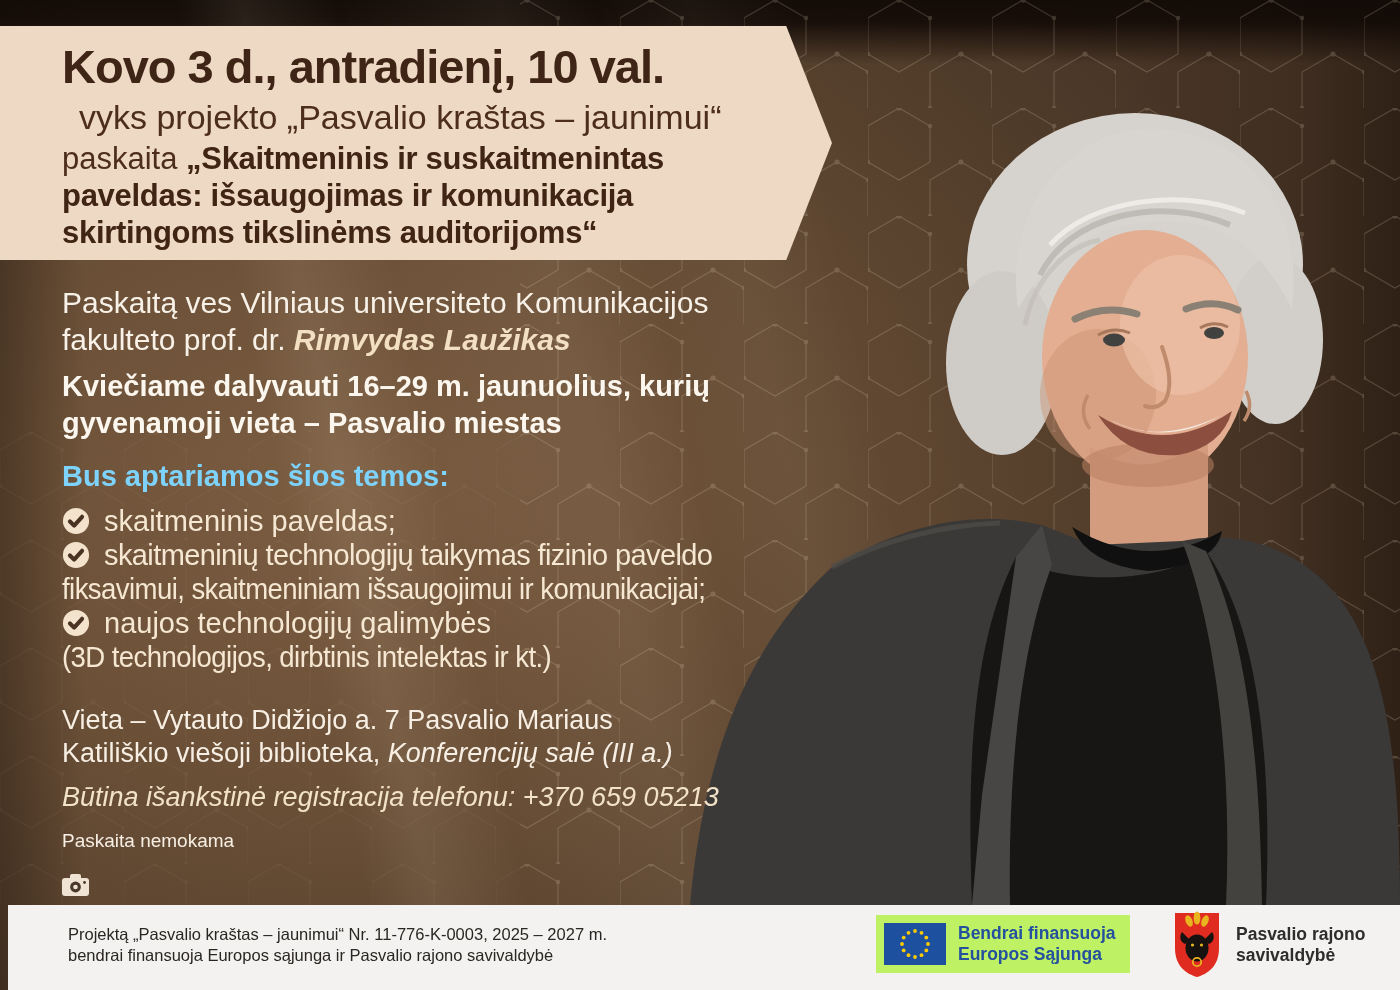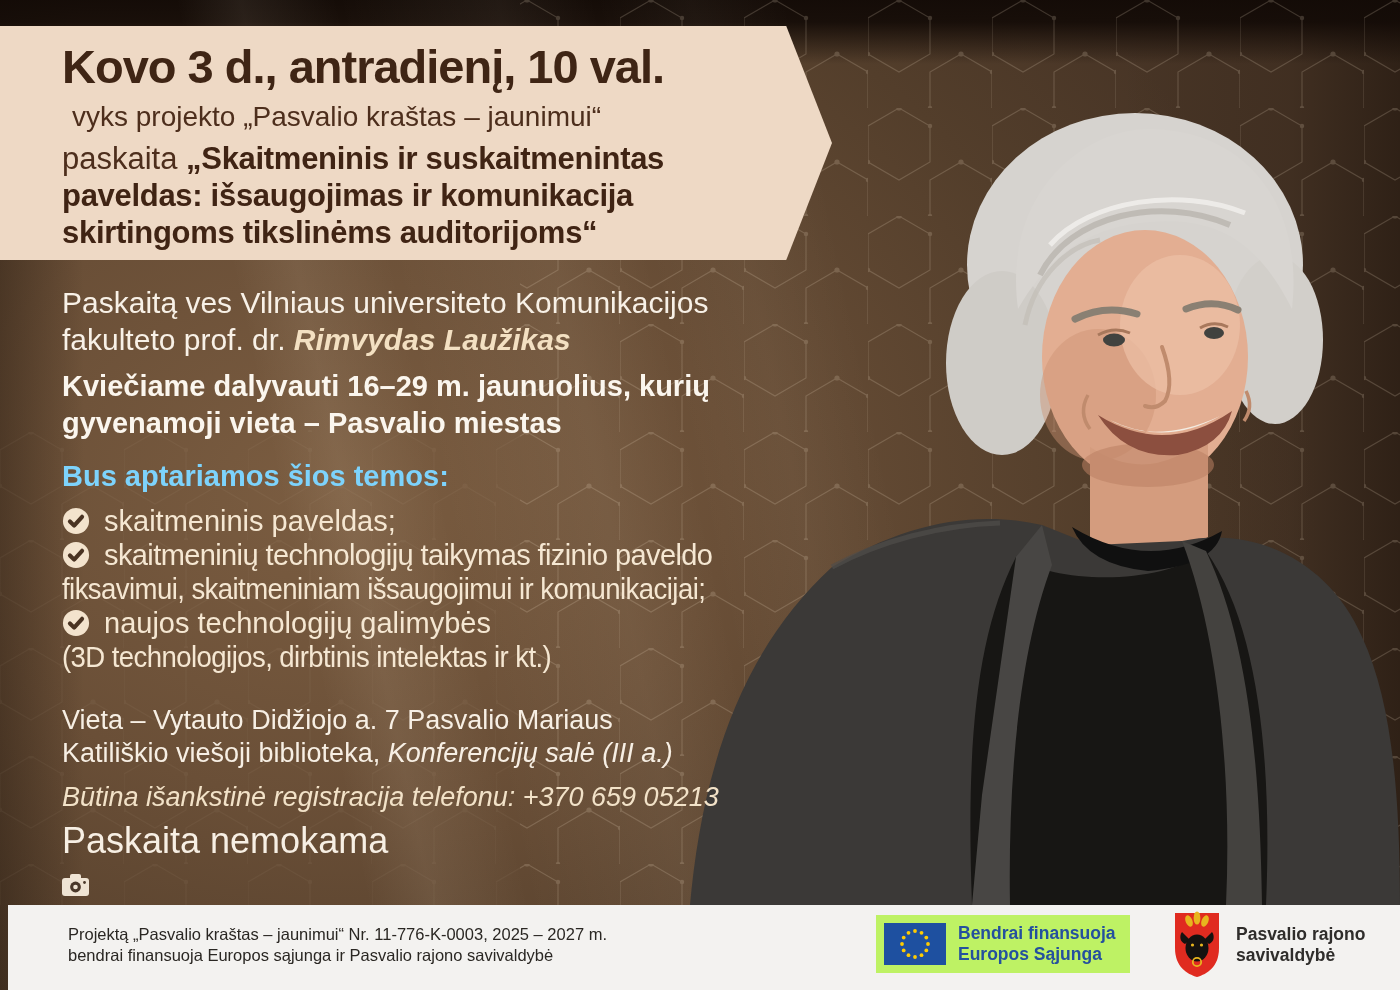--- a/index.html
+++ b/index.html
@@ -16,39 +16,39 @@
     background:
       linear-gradient(78deg, transparent 24%, rgba(255,238,214,.08) 28%, transparent 34%,
         rgba(255,238,214,.06) 44%, transparent 50%, rgba(255,238,214,.04) 56%, transparent 62%);}
   .hexes{position:absolute;inset:0;}
   
   .banner{position:absolute;left:0;top:26px;width:832px;height:234px;background:#eed9c5;
     clip-path:polygon(0 0,94.5% 0,100% 50%,94.5% 100%,0 100%);
     box-shadow:0 8px 18px rgba(0,0,0,.4);}
   .banner-inner{padding:15px 40px 0 62px;color:#44281a;}
   .date-line{margin:0;font-size:47px;font-weight:bold;letter-spacing:-1px;line-height:1.12;color:#3f2515;}
-  .project-line{margin:5px 0 0 10px;font-size:28px;line-height:36px;color:#4d2e1c;}
+  .project-line{margin:5px 0 0 17px;font-size:34px;line-height:36px;color:#4d2e1c;}
   .lecture-line{margin:5px 0 0 0;font-size:31px;line-height:37px;color:#4d2e1c;width:710px;}
   .lecture-line strong{color:#402414;letter-spacing:-0.3px;}
   
   .content{position:absolute;left:62px;top:284px;width:730px;color:#f7efe3;}
   .speaker{margin:0;font-size:30px;line-height:37px;color:#f8f1e7;}
   .speaker .name{font-weight:bold;font-style:italic;color:#f3e0c2;}
   .invite{margin:10px 0 0 0;font-size:29px;line-height:37px;font-weight:bold;color:#fbf6ee;}
   .topics-h{margin:18px 0 0 0;font-size:29px;line-height:32px;font-weight:bold;color:#7dd3fc;}
   .topic-row{display:flex;align-items:center;white-space:nowrap;height:34px;margin-top:0;}
   .topic-row.first{margin-top:12px;}
   .topic-row .txt{font-size:29px;color:#f5e7d2;}
   .topic-row .chk{flex:0 0 auto;width:28px;height:28px;margin-right:14px;}
   .topic-row.cond1 .txt{letter-spacing:-0.6px;}
   .topic-row.noicon .txt{transform:scaleX(.95);transform-origin:left center;letter-spacing:-0.6px;}
   .venue{margin:30px 0 0 0;font-size:27px;line-height:33px;color:#f7efe4;}
   .venue .ital{font-style:italic;}
   .regnote{margin:12px 0 0 0;font-size:27px;line-height:30px;font-style:italic;color:#f2e2c8;}
-  .freenote{margin:14px 0 0 0;font-size:36px;line-height:30px;color:#f7efe4;}
+  .freenote{margin:14px 0 0 0;font-size:19px;line-height:30px;color:#f7efe4;}
   .medianote{margin:18px 0 0 0;font-size:21px;line-height:26px;font-style:italic;color:#f2e9dc;
     display:flex;align-items:center;}
   .medianote .cam{flex:0 0 auto;margin-right:12px;}
   
   .footer{position:absolute;left:8px;top:905px;width:1400px;height:85px;background:#f3f2f0;padding-left:44px;}
   .proj{position:absolute;left:60px;top:19px;margin:0;font-size:16.5px;line-height:21px;color:#2a2723;}
   .logo-block{position:absolute;display:flex;align-items:center;background:#bef264;}
   .eu-block{left:868px;top:10px;padding:8px 14px 8px 8px;}
   .eu-text{margin-left:12px;font-size:17.5px;line-height:21px;font-weight:bold;color:#24509e;}
   .muni-block{left:1164px;top:5px;background:transparent;padding:0;}

